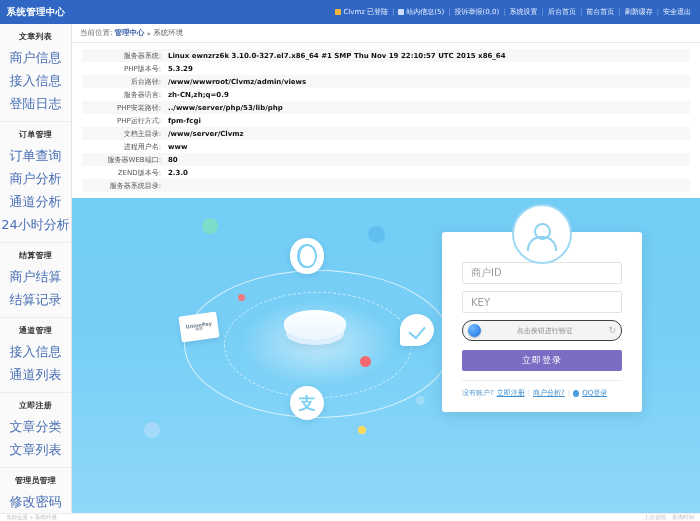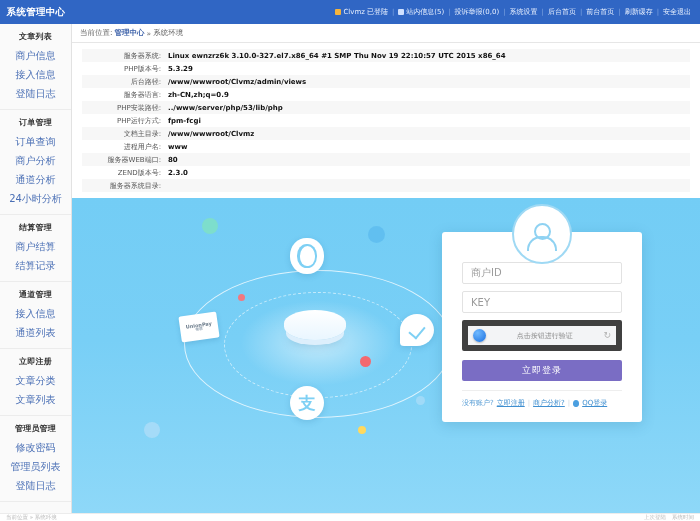--- a/index.html
+++ b/index.html
@@ -30,21 +30,21 @@
   .sidebar{
     width:72px;background:#fafafa;border-right:1px solid #e2e2e2;
     box-sizing:border-box;overflow:hidden;
   }
   .grp{border-bottom:1px solid #ececec;padding:5px 0 6px;}
   .grp-title{
     text-align:center;font-size:8px;font-weight:bold;color:#333;
     padding:2px 0 4px;letter-spacing:.2px;
   }
   .grp-item{
-    text-align:center;font-size:10px;color:#4a6fb5;padding:2.5px 0;cursor:pointer;
+    text-align:center;font-size:13px;color:#4a6fb5;padding:2.5px 0;cursor:pointer;
   }
   .content{flex:1;background:#fff;display:flex;flex-direction:column;min-width:0;}
   
   .crumb{
     height:18px;display:flex;align-items:center;gap:2px;
     padding:0 8px;font-size:7.5px;color:#666;
     border-bottom:1px solid #e6e6e6;background:#fff;
   }
   .crumb a{color:#3a5fa8;text-decoration:none;font-weight:bold;}
   
@@ -127,21 +127,21 @@
     position:absolute;left:50%;transform:translateX(-50%);top:30px;
     width:26px;height:13px;border:2px solid #8fd2f2;border-bottom:none;
     border-radius:14px 14px 0 0;
   }
   .fld{
     height:20px;border:1px solid #e2e2e2;border-radius:2px;margin-bottom:7px;
     display:flex;align-items:center;padding:0 8px;font-size:10px;color:#9b9b9b;
     background:#fff;
   }
   .captcha{
-    height:19px;border:6px solid #404040;border-radius:2px;background:#f3f4f6;
+    height:19px;border:1px solid #404040;border-radius:10px;background:#f3f4f6;
     display:flex;align-items:center;padding:0 5px;margin-bottom:9px;position:relative;
   }
   .slider-knob{
     width:13px;height:13px;border-radius:50%;
     background:radial-gradient(circle at 35% 30%,#6fb9ff,#1a6fe0);
     box-shadow:0 1px 2px rgba(0,0,0,.25);flex:0 0 auto;
   }
   .cap-txt{flex:1;text-align:center;font-size:7px;color:#8a8a8a;}
   .refresh{font-size:9px;color:#b3b3b3;line-height:1;}
   .btn-login{
@@ -267,21 +267,21 @@
         <tr>
           <td class="k">PHP安装路径:</td>
           <td class="v">../www/server/php/53/lib/php</td>
         </tr>
         <tr>
           <td class="k">PHP运行方式:</td>
           <td class="v">fpm-fcgi</td>
         </tr>
         <tr>
           <td class="k">文档主目录:</td>
-          <td class="v">/www/wwwroot/Clvmz</td>
+          <td class="v">/www/server/Clvmz</td>
         </tr>
         <tr>
           <td class="k">进程用户名:</td>
           <td class="v">www</td>
         </tr>
         <tr>
           <td class="k">服务器WEB端口:</td>
           <td class="v">80</td>
         </tr>
         <tr>

